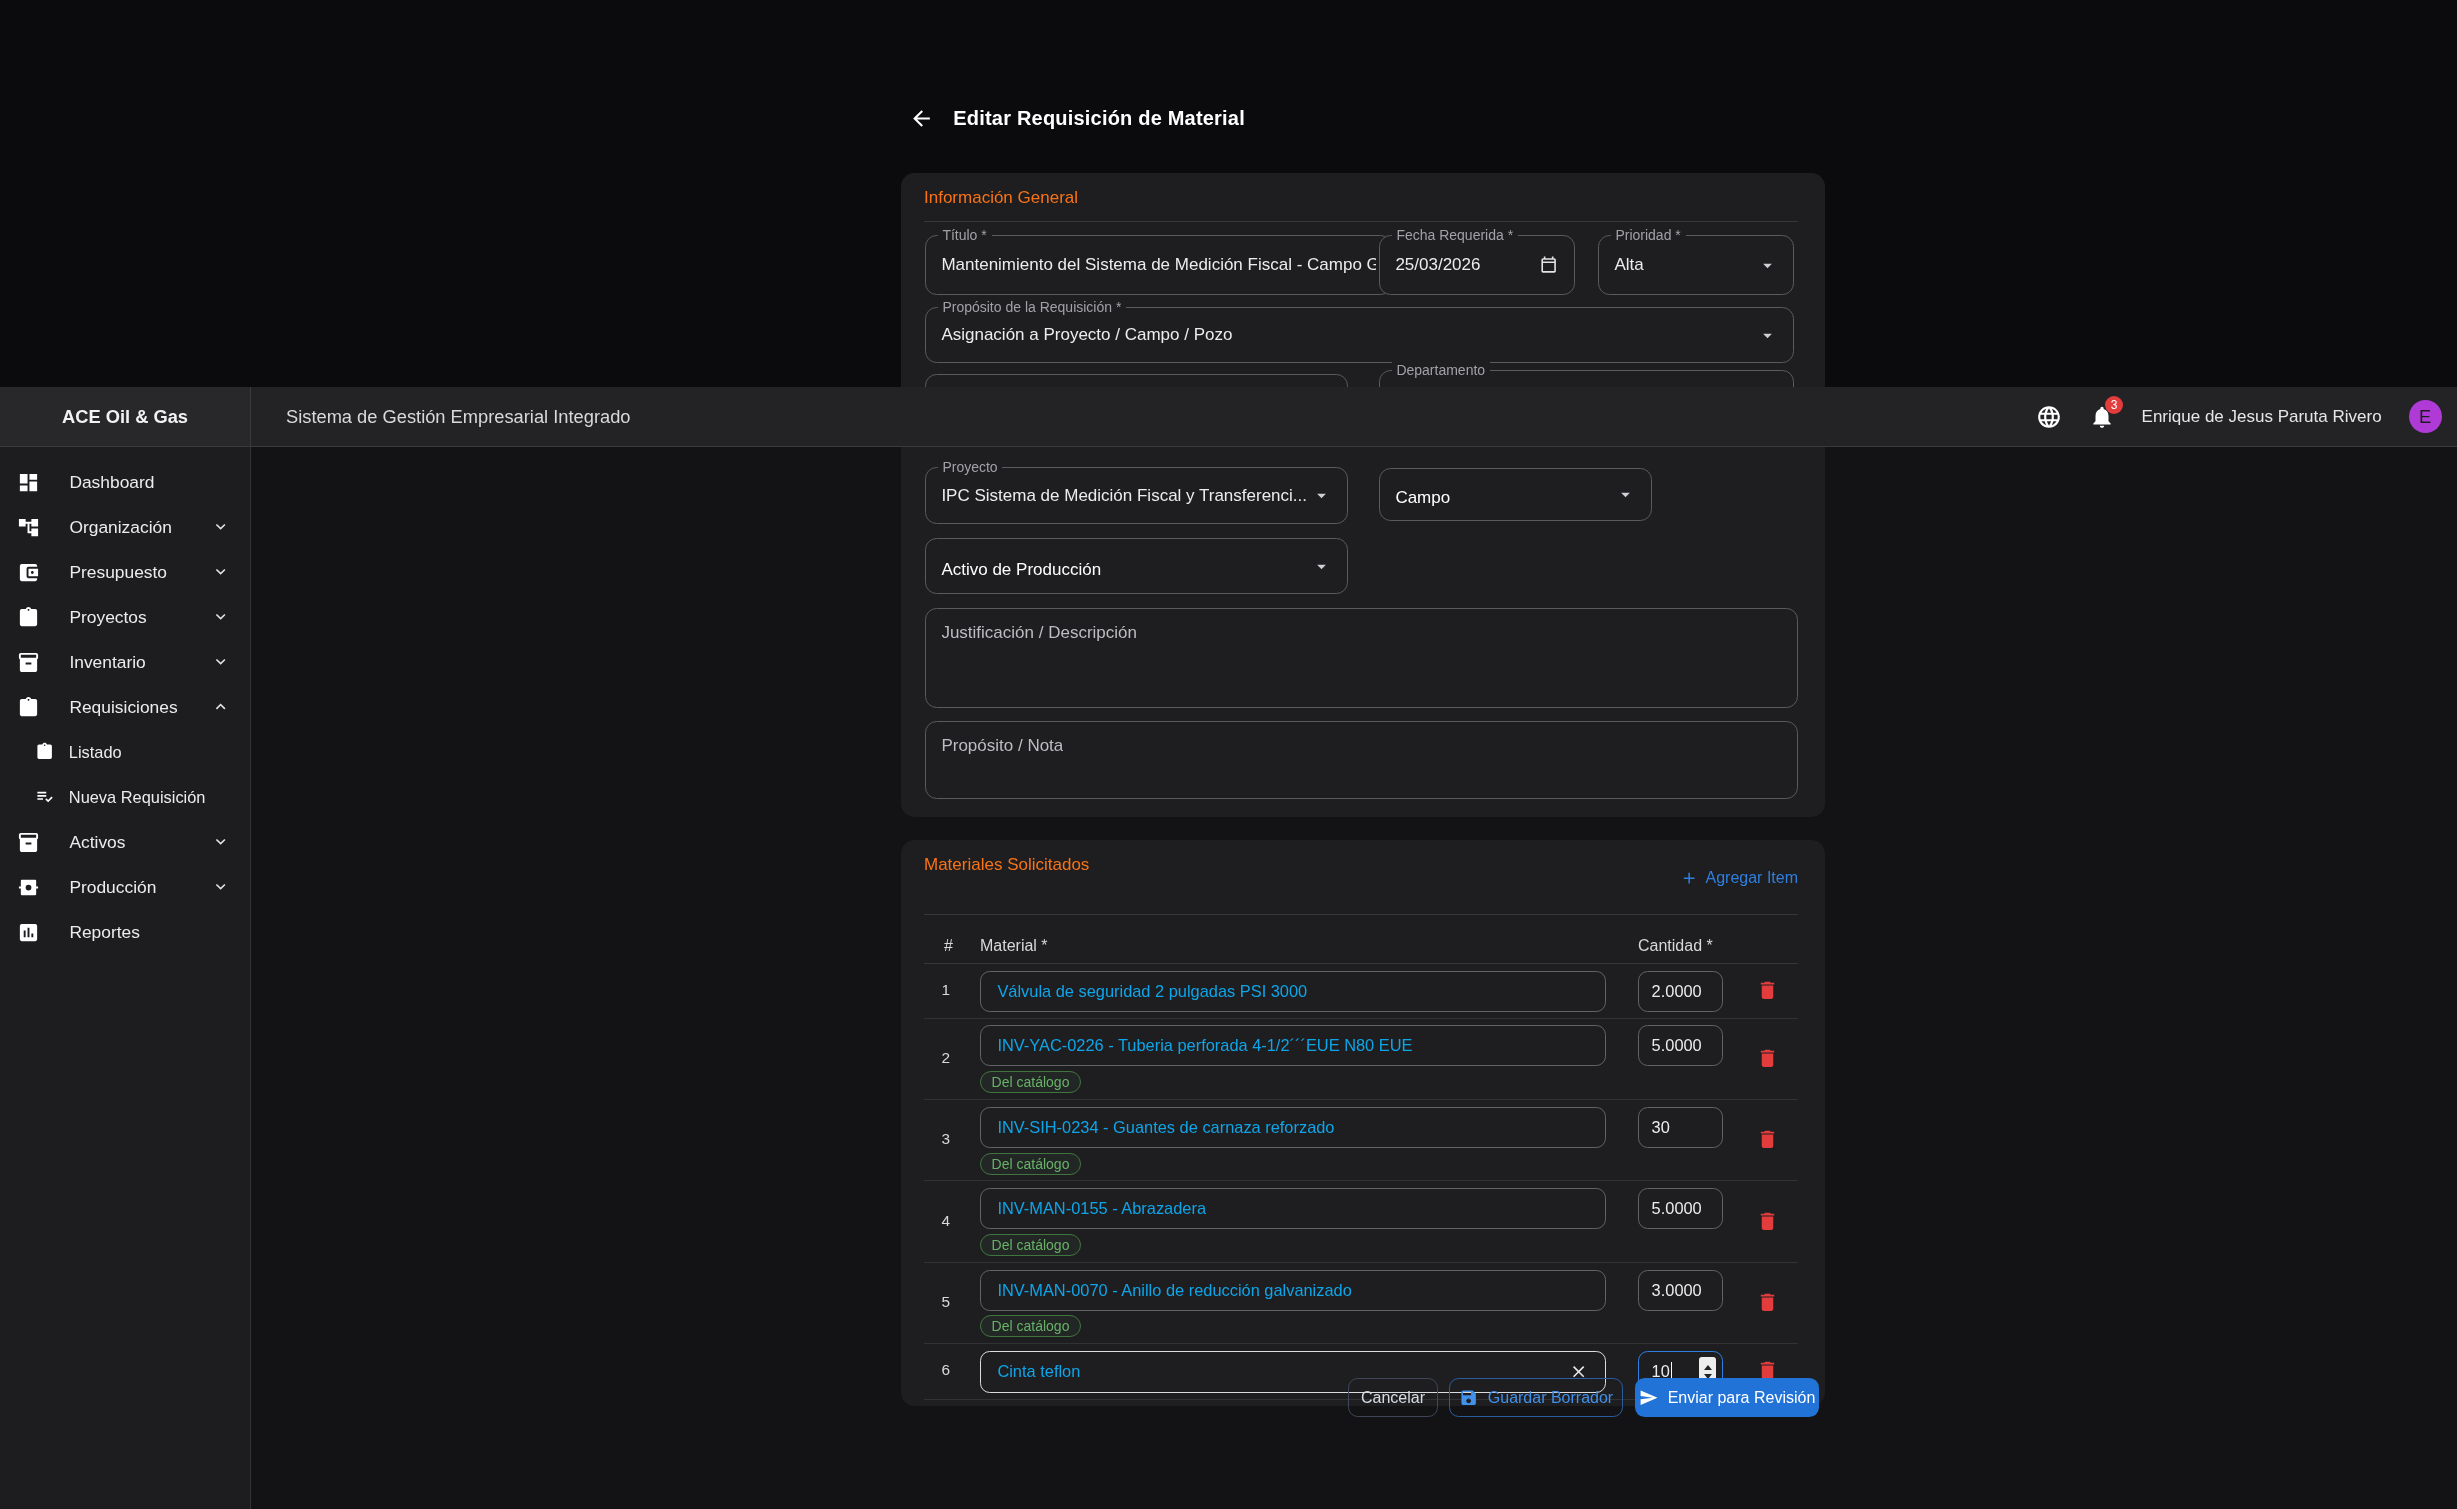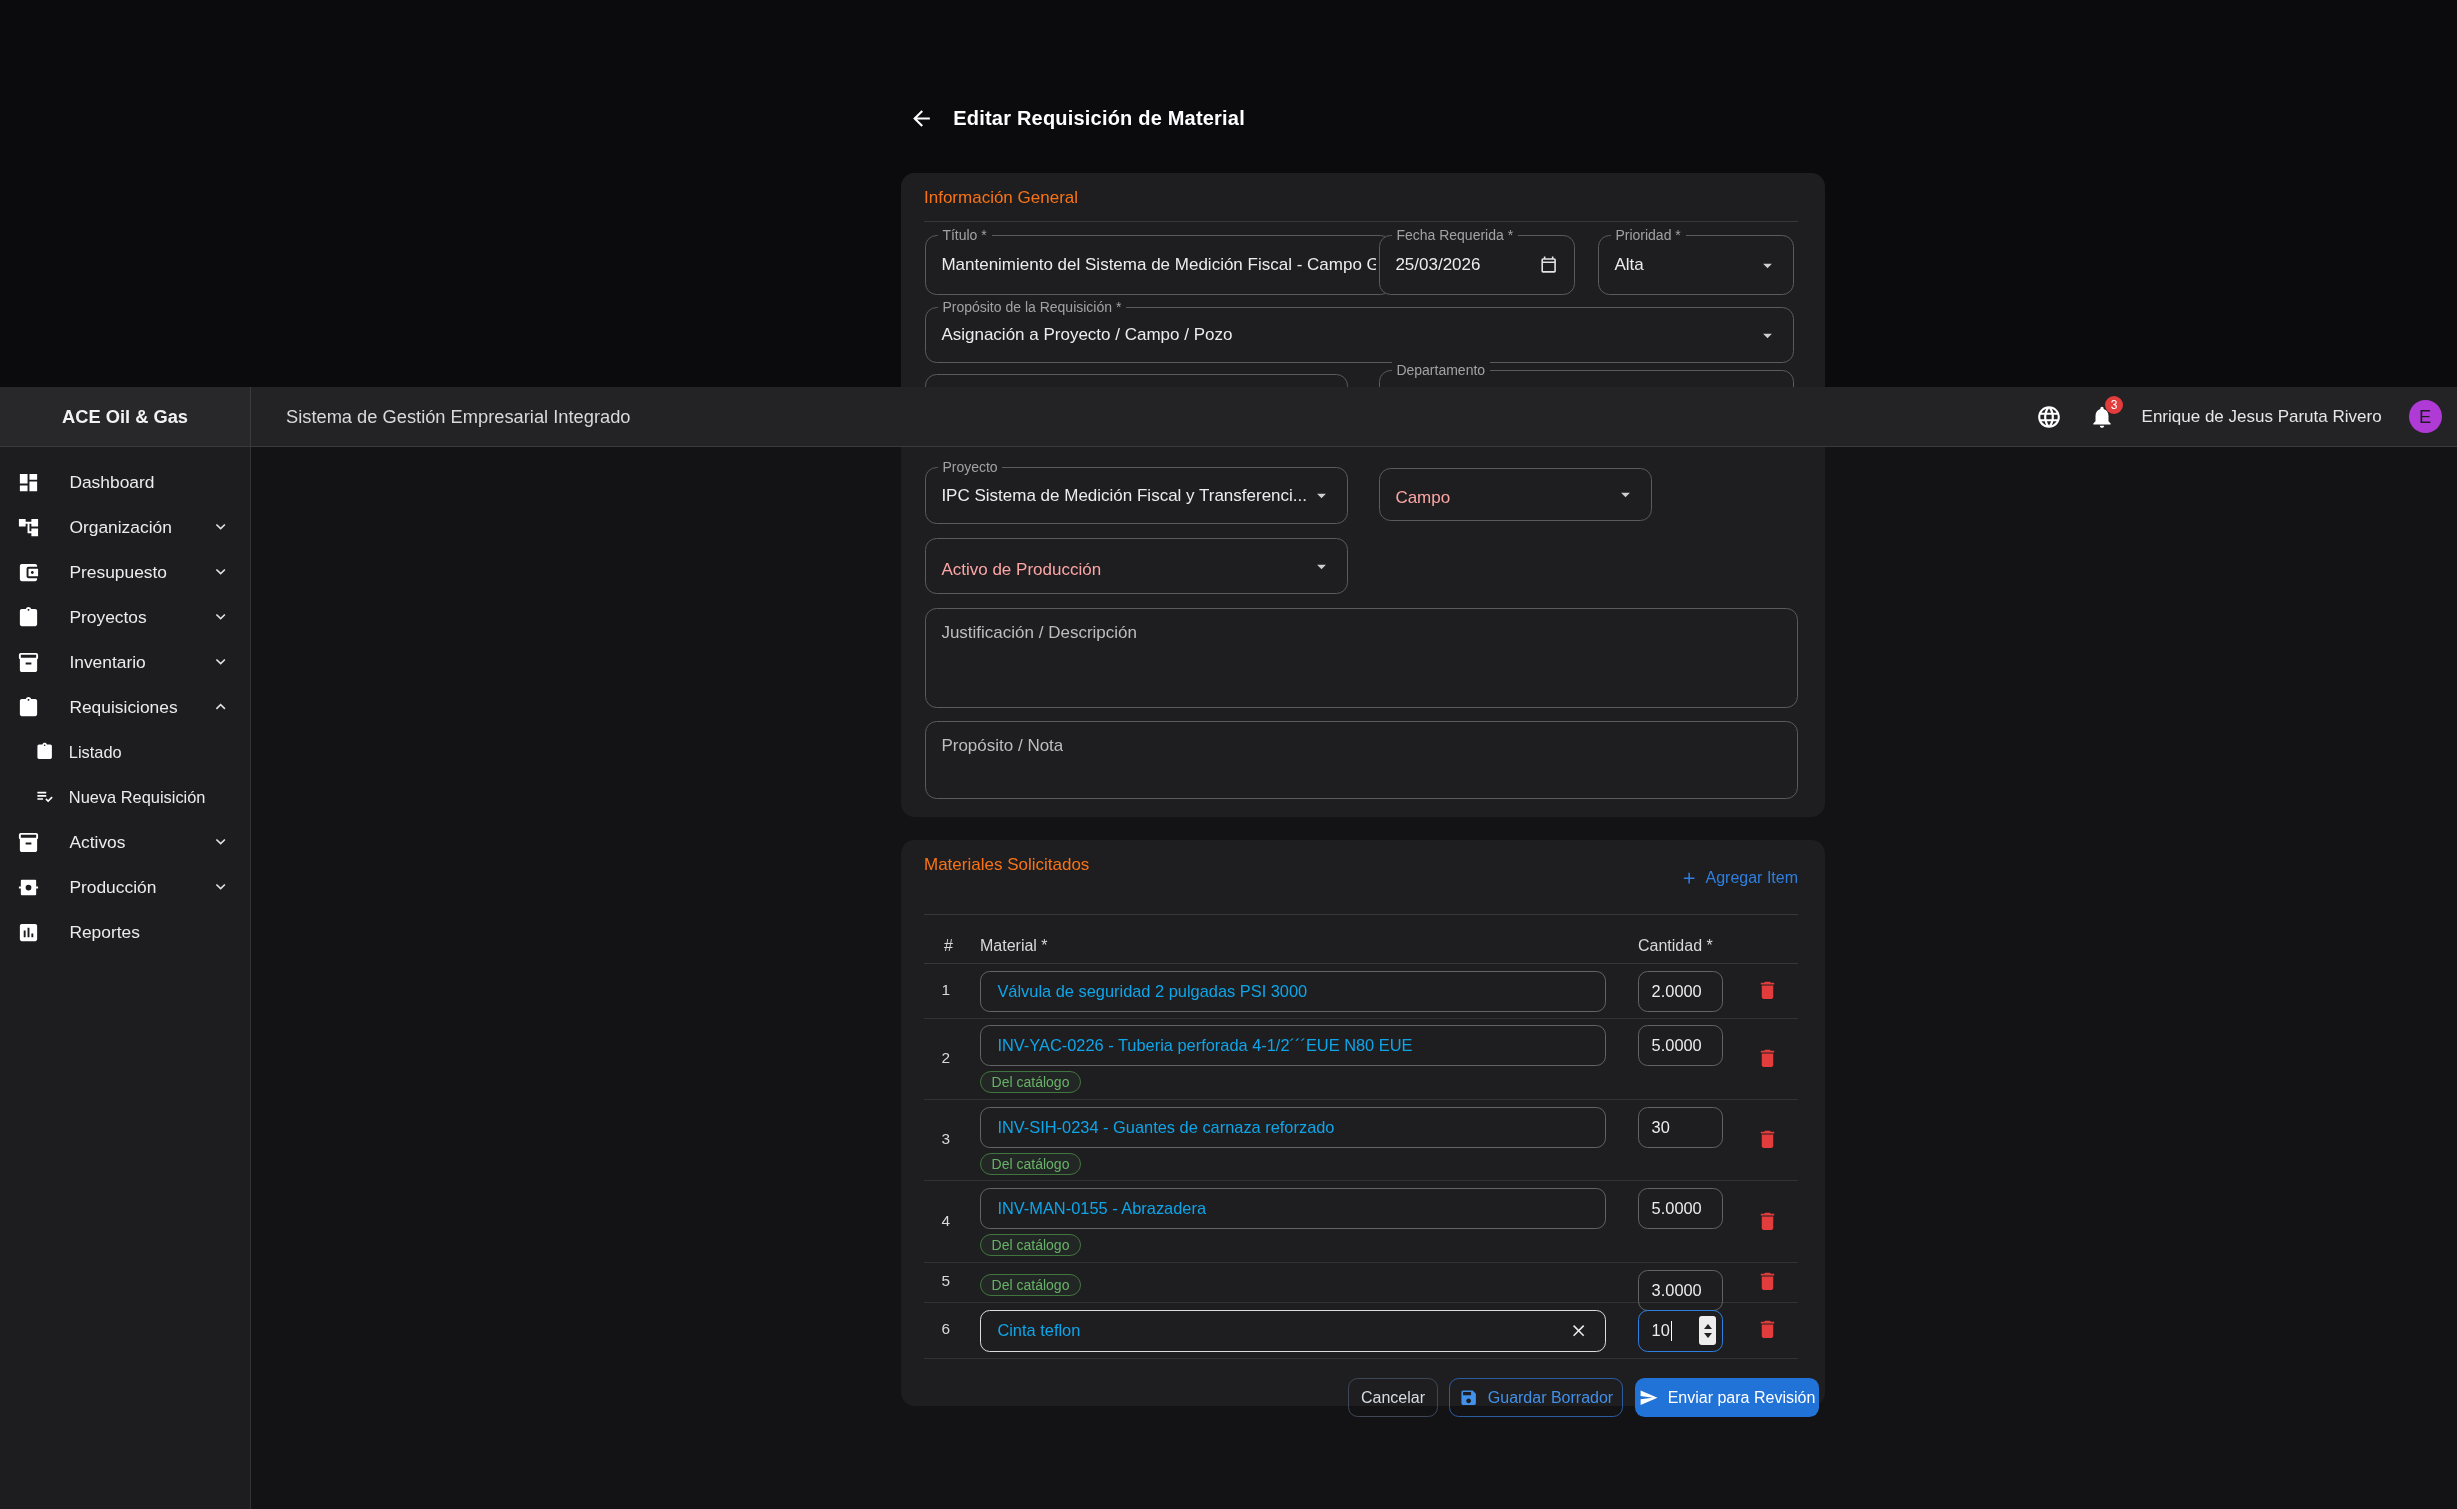--- a/index.html
+++ b/index.html
@@ -20,21 +20,21 @@
   .card{position:absolute;background:var(--card);border-radius:13.5px;z-index:5;}
   .card1{left:901px;top:173px;width:924px;height:644px;}
   .card2{left:901px;top:840px;width:924px;height:566px;}
   .sec-title{position:absolute;left:23px;top:15.4px;font-size:17px;color:#f97316;}
   .divider{position:absolute;left:23px;right:27px;border-top:1px solid var(--divider);}
 
   
   .field{position:absolute;border:1px solid var(--field-border);border-radius:11.6px;display:flex;align-items:center;padding:0 15.4px;font-size:17px;color:#ececee;background:var(--card);cursor:text;}
   .field .flabel{position:absolute;top:-8.7px;left:11.6px;background:var(--card);padding:0 4.8px;font-size:14px;color:#a2a2a6;white-space:nowrap;}
   .field .fvalue{white-space:nowrap;overflow:hidden;}
-  .field.ph .fvalue{color:#fca5a5;margin-top:7px;}
+  .field.ph .fvalue{color:#ffffff;margin-top:7px;}
   .field .caret{margin-left:auto;width:21px;height:21px;color:#cfcfd3;flex:none;}
   .field .cal{margin-left:auto;width:19.3px;height:19.3px;color:#e4e4e6;flex:none;}
   .field.area{align-items:flex-start;padding-top:13.5px;color:#bdbdc1;}
 
   
   .appbar{position:absolute;left:0;top:387px;width:2457px;height:60px;background:#232326;border-bottom:1px solid #3a3a3d;display:flex;align-items:center;z-index:20;}
   .brand{width:251px;height:100%;display:flex;align-items:center;justify-content:center;color:#f2f2f4;font-size:18.3px;font-weight:bold;border-right:1px solid #3a3a3d;background:#28282b;}
   .app-subtitle{margin-left:35px;font-size:18.3px;color:#d9d9db;}
   .appbar-right{margin-left:auto;display:flex;align-items:center;gap:27px;padding-right:15.4px;}
   .icon-btn{width:26px;height:26px;color:#fff;cursor:pointer;position:relative;flex:none;}
@@ -364,21 +364,23 @@
           </div><button class="trash"><span><svg viewBox="0 0 24 24" xmlns="http://www.w3.org/2000/svg">
                 <path d="M6 19c0 1.1.9 2 2 2h8c1.1 0 2-.9 2-2V7H6v12zM19 4h-3.5l-1-1h-5l-1 1H5v2h14V4z"></path>
               </svg></span></button><span class="cat-badge">Del catálogo</span></div>
         <div class="mrow"><span class="num">4</span><div class="mat-box">
             <span class="fvalue">INV-MAN-0155 - Abrazadera</span>
           </div><div class="qty-box">
             <span>5.0000</span>
           </div><button class="trash"><span><svg viewBox="0 0 24 24" xmlns="http://www.w3.org/2000/svg">
                 <path d="M6 19c0 1.1.9 2 2 2h8c1.1 0 2-.9 2-2V7H6v12zM19 4h-3.5l-1-1h-5l-1 1H5v2h14V4z"></path>
               </svg></span></button><span class="cat-badge">Del catálogo</span></div>
-        <div class="mrow"><span class="num">5</span><div class="qty-box">
+        <div class="mrow"><span class="num">5</span><div class="mat-box">
+            <span class="fvalue">INV-MAN-0070 - Anillo de reducción galvanizado</span>
+          </div><div class="qty-box">
             <span>3.0000</span>
           </div><button class="trash"><span><svg viewBox="0 0 24 24" xmlns="http://www.w3.org/2000/svg">
                 <path d="M6 19c0 1.1.9 2 2 2h8c1.1 0 2-.9 2-2V7H6v12zM19 4h-3.5l-1-1h-5l-1 1H5v2h14V4z"></path>
               </svg></span></button><span class="cat-badge">Del catálogo</span></div>
         <div class="mrow focused">
           <span class="num">6</span>
           <div class="mat-box">
             <span class="fvalue">Cinta teflon</span>
             <span class="clear-x">
               <svg viewBox="0 0 24 24" xmlns="http://www.w3.org/2000/svg">

